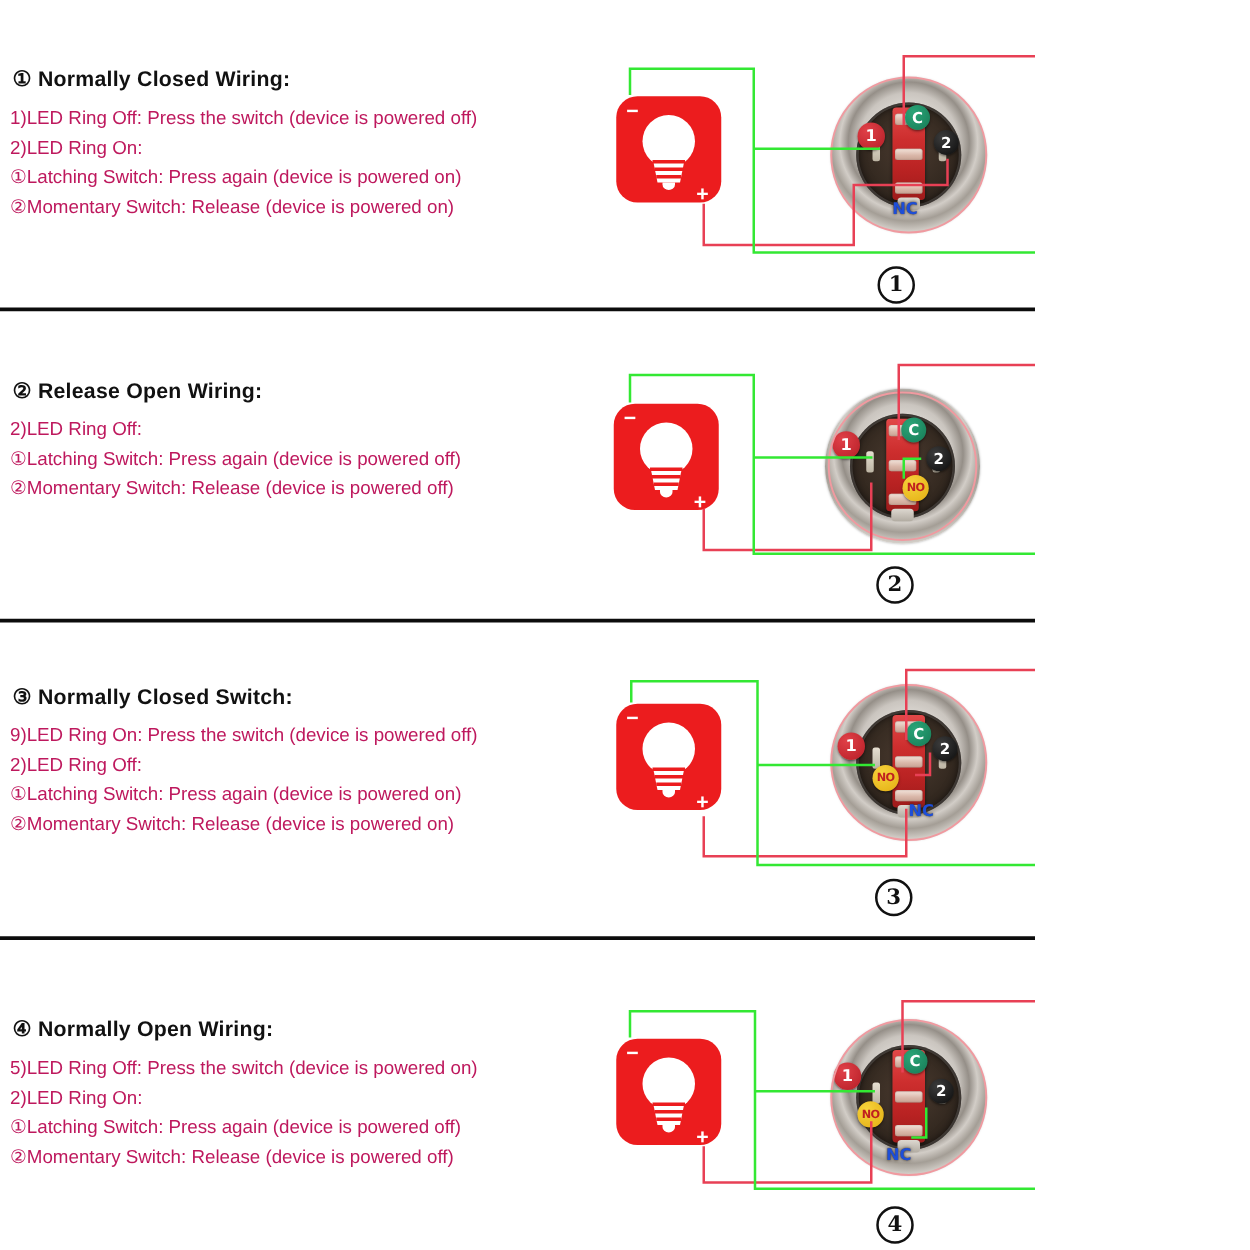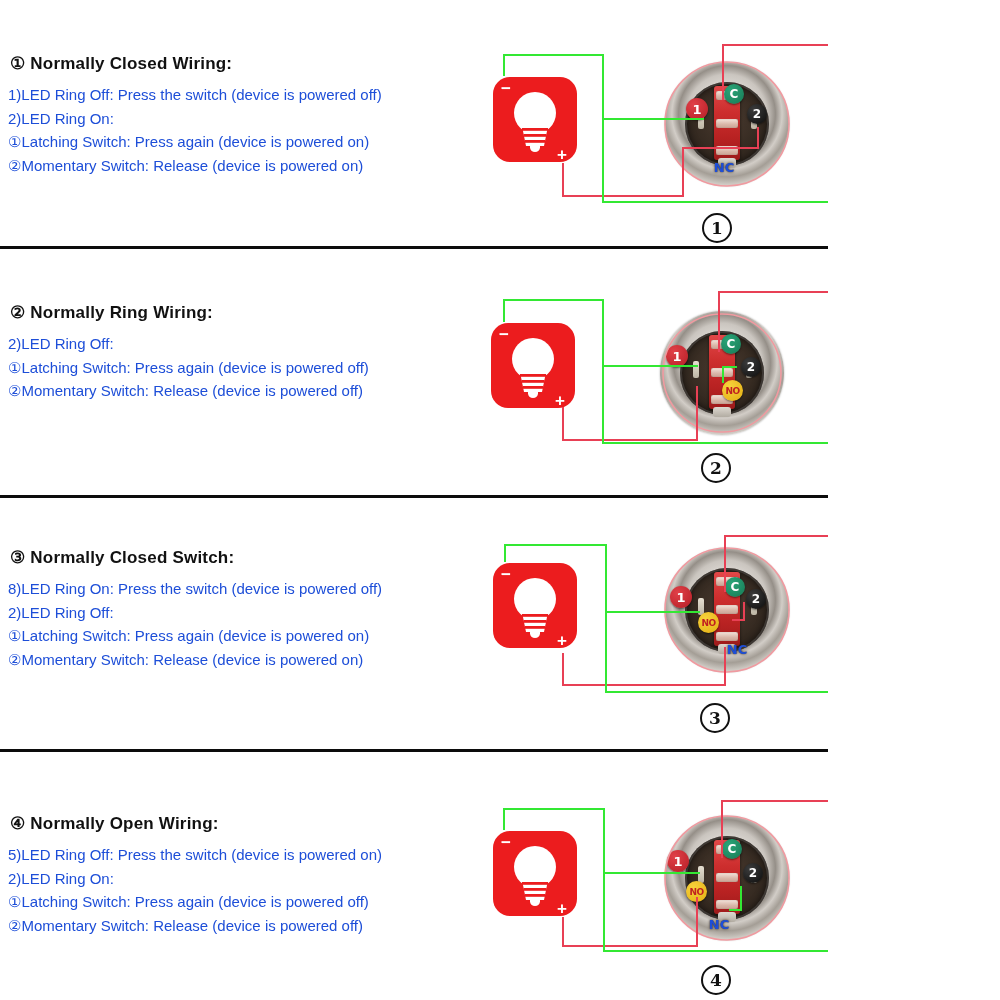--- a/index.html
+++ b/index.html
@@ -2,21 +2,21 @@
 <html style="--icon-red: #ec1c1e; --wire-green: #33e833; --wire-red: #e84055; --annotation-pink: #f09aa0; --divider: #0c0c0c;"><head>
 <meta charset="utf-8">
 <style>
   html,body { margin:0; padding:0; }
   #page {
     position:relative; width:828px; height:1000px; background:#fff;
     font-family:"Liberation Sans", sans-serif; overflow:hidden;
   }
   .textblock { position:absolute; left:8px; width:440px; color:#1a1a1a; }
   .heading { font-size:17px; font-weight:bold; color:#111; margin:0 2px 9px 2px; line-height:21px; letter-spacing:.2px; }
-  .bodyline { font-size:15px; line-height:23.7px; color:#1d4ed8; letter-spacing:0; }
+  .bodyline { font-size:15px; line-height:23.7px; color:#be185d; letter-spacing:0; }
   .divider { position:absolute; left:0; width:1000px; height:3px; background:var(--divider,#0c0c0c); }
 
   .icon { position:absolute; }
   .sign { position:absolute; color:#fff; font-weight:bold; font-size:17px; line-height:17px; }
   .sign.tl { left:9px;  top:4px; }
   .sign.br { right:11px; bottom:4px; }
   .sign.tr { right:8px;  top:3px; }
   .sign.bl { left:11px;  bottom:5px; }
 
   .sw { position:absolute; width:124px; height:124px; }
@@ -122,21 +122,21 @@
     <span class="nclabel" style="left:39px;top:98px">NC</span>
   </div>
 
   <div class="fignum" style="left:702px;top:213px">
     <span>1</span>
   </div>
 
   <div class="divider" style="top:246px"></div>
 
   <div class="textblock" style="top:302px">
-    <div class="heading">②  Normally Ring Wiring:</div>
+    <div class="heading">②  Release Open Wiring:</div>
     <div class="bodyline">2)LED Ring Off:</div>
     <div class="bodyline">①Latching Switch: Press again (device is powered off)</div>
     <div class="bodyline">②Momentary Switch: Release (device is powered off)</div>
   </div>
 
   <div class="icon" style="left:490px;top:322px">
     <svg width="86" height="87" viewBox="0 0 86 87">
       <rect x="1" y="1" width="84" height="85" rx="17" fill="var(--icon-red)"></rect>
       <circle cx="43" cy="37" r="21" fill="#fff"></circle>
       <path d="M29,45 L57,45 L52,70 L34,70 Z" fill="#fff"></path>
@@ -180,21 +180,21 @@
   </div>
 
   <div class="fignum" style="left:701px;top:453px">
     <span>2</span>
   </div>
 
   <div class="divider" style="top:495px"></div>
 
   <div class="textblock" style="top:547px">
     <div class="heading">③  Normally Closed Switch:</div>
-    <div class="bodyline">8)LED Ring On: Press the switch (device is powered off)</div>
+    <div class="bodyline">9)LED Ring On: Press the switch (device is powered off)</div>
     <div class="bodyline">2)LED Ring Off:</div>
     <div class="bodyline">①Latching Switch: Press again (device is powered on)</div>
     <div class="bodyline">②Momentary Switch: Release (device is powered on)</div>
   </div>
 
   <div class="icon" style="left:492px;top:562px">
     <svg width="86" height="87" viewBox="0 0 86 87">
       <rect x="1" y="1" width="84" height="85" rx="17" fill="var(--icon-red)"></rect>
       <circle cx="43" cy="37" r="21" fill="#fff"></circle>
       <path d="M29,45 L57,45 L52,70 L34,70 Z" fill="#fff"></path>

